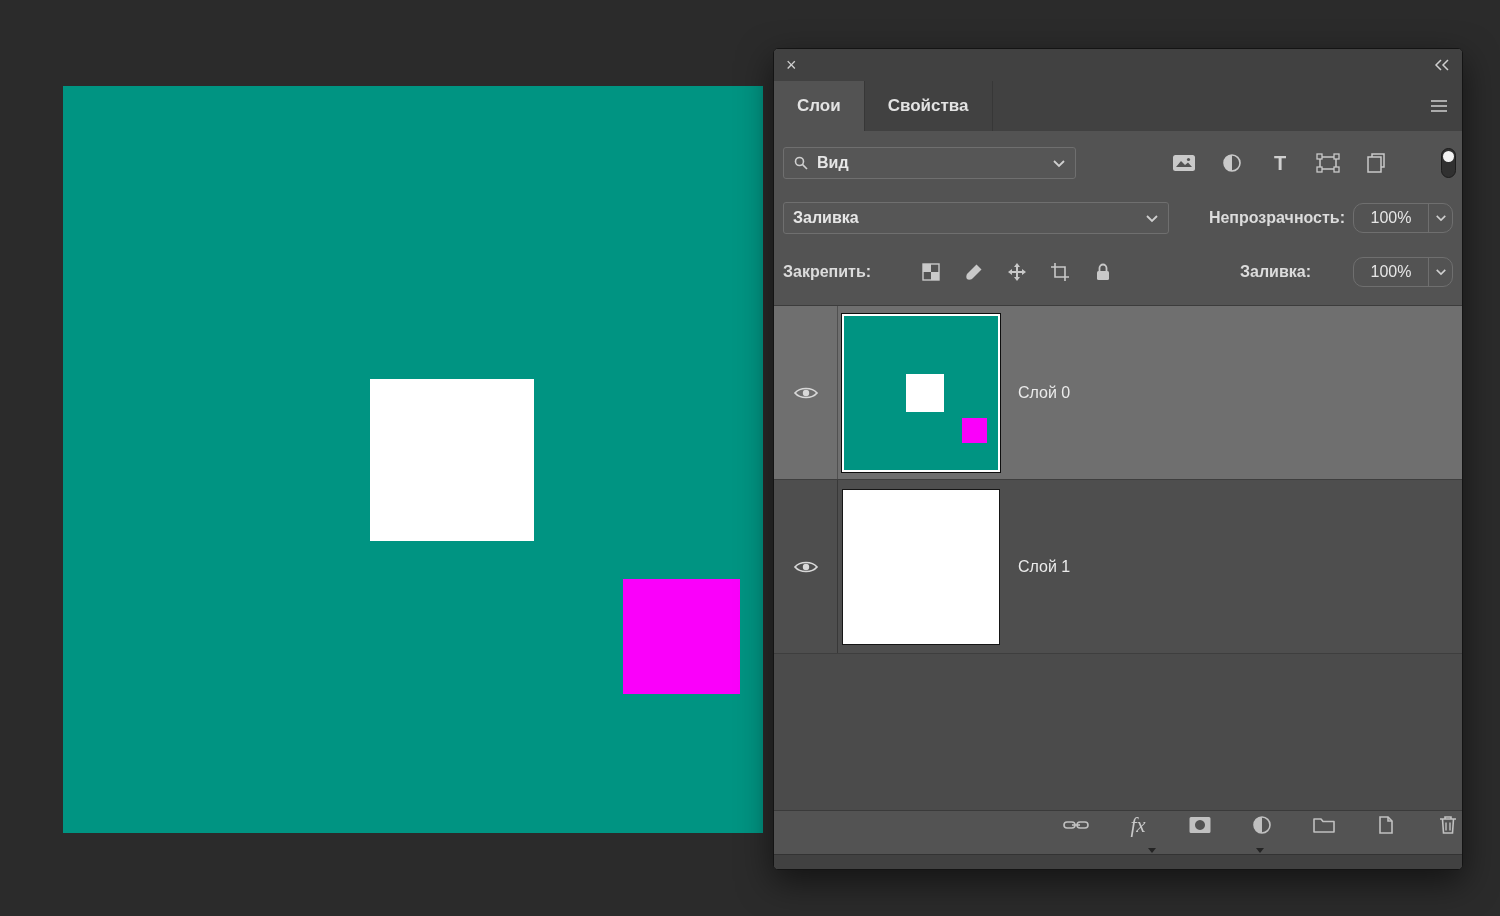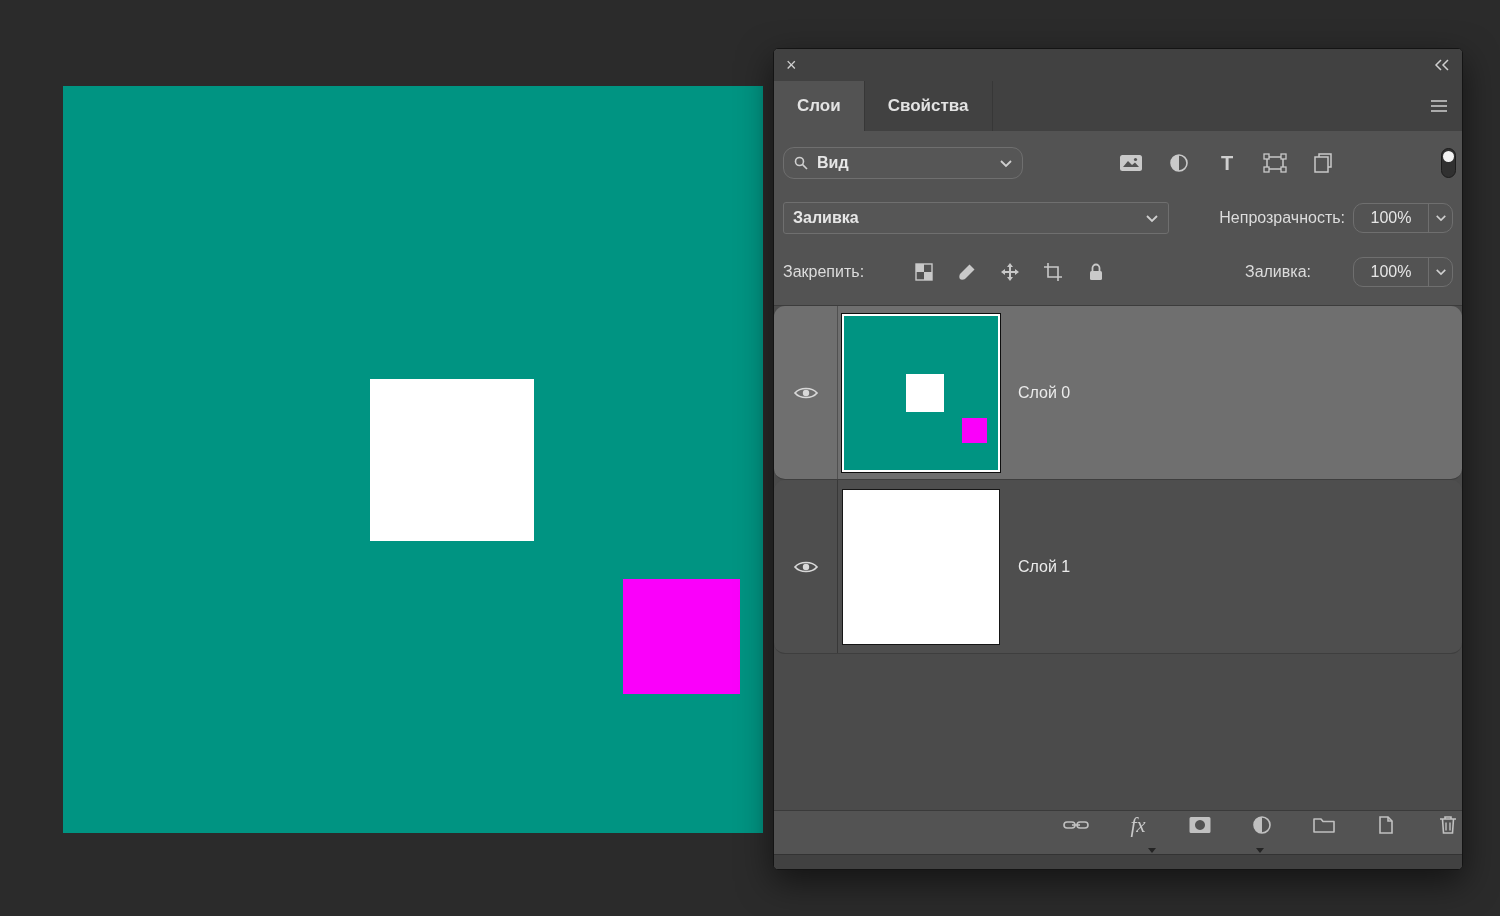--- a/index.html
+++ b/index.html
@@ -34,44 +34,44 @@
   .tab{display:flex;align-items:center;padding:0 23px;font-size:17px;font-weight:700;color:#e3e3e3;border-right:1px solid #373737;}
   .tab.active{background:var(--panel-bg);}
   .p-menu{position:absolute;right:14px;top:50%;transform:translateY(-50%);color:#cfcfcf;display:flex;}
 
   .row{display:flex;align-items:center;padding:0 9px;flex:0 0 auto;position:relative;}
   .filter-row{margin-top:14px;height:36px;}
   .blend-row{margin-top:20px;height:34px;}
   .lock-row{margin-top:20px;height:34px;gap:34px;}
 
   .dd{display:flex;align-items:center;gap:8px;height:32px;border:1px solid var(--field-border);border-radius:3px;padding:0 9px;background:rgba(255,255,255,.02);}
-  .dd-view{width:240px;border-radius:11px;}
+  .dd-view{width:293px;}
   .dd-blend{width:386px;}
   .dd-val{flex:1;font-size:16px;font-weight:700;color:#e6e6e6;white-space:nowrap;}
   .dd-chev,.dd-ic{display:flex;color:#cfcfcf;}
 
   .filter-icons{display:flex;align-items:center;gap:24px;margin-left:96px;color:#c9c9c9;}
   .fic{width:24px;height:24px;display:flex;align-items:center;justify-content:center;}
   .fic.t{font-size:20px;font-weight:600;color:#cfcfcf;}
 
   .pill{position:absolute;right:6px;top:50%;transform:translateY(-50%);width:15px;height:30px;border-radius:8px;background:#303030;border:1px solid #1c1c1c;}
   .pill-knob{width:11px;height:11px;border-radius:50%;background:#f2f2f2;margin:2px auto 0;}
 
-  .lbl{font-size:16px;font-weight:400;color:#dcdcdc;white-space:nowrap;}
+  .lbl{font-size:16px;font-weight:700;color:#dcdcdc;white-space:nowrap;}
   .push-right{margin-left:auto;margin-right:8px;}
 
   .field{display:flex;align-items:stretch;height:30px;width:100px;border:1px solid var(--field-border);border-radius:10px;flex:0 0 auto;}
   .field-val{flex:1;display:flex;align-items:center;justify-content:center;font-size:16px;color:#e6e6e6;}
   .field-chev{width:24px;border-left:1px solid var(--field-border);display:flex;align-items:center;justify-content:center;color:#cfcfcf;}
 
   .lock-icons{display:flex;align-items:center;gap:19px;margin-left:14px;color:#c9c9c9;}
   .lic{width:24px;height:24px;display:flex;align-items:center;justify-content:center;}
 
   .layer-list{margin-top:16px;flex:1;background:#4b4b4b;border-top:1px solid #3c3c3c;display:flex;flex-direction:column;overflow:hidden;}
-  .layer-row{flex:0 0 174px;display:flex;align-items:center;background:var(--row-bg);border-bottom:1px solid #3e3e3e;border-radius:11px;}
+  .layer-row{flex:0 0 174px;display:flex;align-items:center;background:var(--row-bg);border-bottom:1px solid #3e3e3e;}
   .layer-row.selected{background:var(--row-selected);}
   .eye-col{width:64px;align-self:stretch;display:flex;align-items:center;justify-content:center;border-right:1px solid rgba(0,0,0,.28);color:#d8d8d8;}
   .thumb{width:158px;height:156px;margin-left:4px;position:relative;flex:0 0 auto;}
   .thumb-0{background:var(--canvas-teal);border:2px solid #ffffff;box-shadow:0 0 0 1px #0e0e0e;height:158px;}
   .thumb-0 .th-white{position:absolute;left:62px;top:58px;width:38px;height:38px;background:var(--square-white);}
   .thumb-0 .th-magenta{position:absolute;left:118px;top:102px;width:25px;height:25px;background:var(--square-magenta);}
   .thumb-1{background:#ffffff;border:1px solid #161616;}
   .layer-name{margin-left:18px;font-size:16px;color:#ebebeb;}
 
   .p-bottombar{flex:0 0 44px;background:var(--panel-bg);border-top:1px solid #3a3a3a;display:flex;align-items:flex-start;justify-content:flex-end;gap:34px;color:#c0c0c0;position:relative;}

